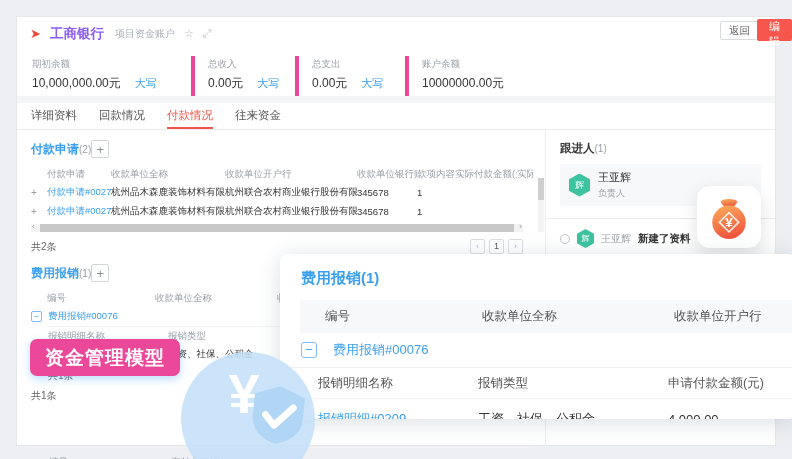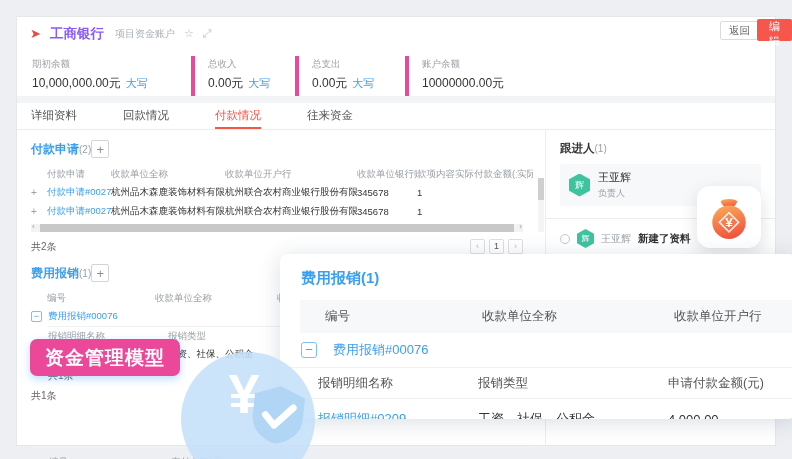--- a/index.html
+++ b/index.html
@@ -17,27 +17,27 @@
   .btn-back { position: absolute; left: 720px; top: 21px; height: 19px; padding: 0 8px; background: #fff; border: 1px solid #d9dcdf; border-radius: 2px; font-size: 10.5px; color: #666; z-index: 6; }
   .btn-edit { position: absolute; left: 757px; top: 19px; height: 22px; padding: 0 12px; background: #f7564d; border: none; border-radius: 2px; font-size: 11px; color: #fff; z-index: 6; }
 
   
   .summary { display: flex; padding: 6px 2px 0 2px; height: 46px; }
   .sum-field { padding: 2px 13px 0 13px; border-left: 4px solid #ec4899; }
   .sum-field:first-child { border-left: none; }
   .sum-label { font-size: 9.5px; color: #9aa0a6; margin-bottom: 4px; }
   .sum-value { font-size: 12px; color: #333; white-space: nowrap; }
   .sum-value.link { color: #3a9ff0; }
-  .daxie { color: #3a9ff0; font-size: 11px; margin-left: 5px; cursor: pointer; }
+  .daxie { color: #3a9ff0; font-size: 11px; margin-left: 14px; cursor: pointer; }
   .f0 { width: 288px; } .f1 { width: 172px; } .f2 { width: 104px; } .f3 { width: 110px; } .f4 { width: 80px; }
 
   .band { height: 7px; background: #f2f4f6; }
 
   
-  .tabs { height: 27px; border-bottom: 1px solid #eaecee; display: flex; gap: 46px; padding: 0 14px; }
+  .tabs { height: 27px; border-bottom: 1px solid #eaecee; display: flex; gap: 22px; padding: 0 14px; }
   .tab { font-size: 11.5px; color: #555; line-height: 25px; border-bottom: 2px solid transparent; cursor: pointer; }
   .tab.active { color: #f0564a; border-bottom-color: #f0564a; }
 
   
   .content { display: flex; height: 316px; }
   .main { width: 529px; border-right: 1px solid #ededed; padding: 8px 12px 0 14px; position: relative; }
   .sidebar { flex: 1; padding: 8px 14px 0 14px; }
 
   .sec-head { display: flex; justify-content: flex-start; align-items: center; margin: 2px 0 7px 0; }
   .sec-title { color: #3a9ff0; font-weight: bold; font-size: 12px; }

